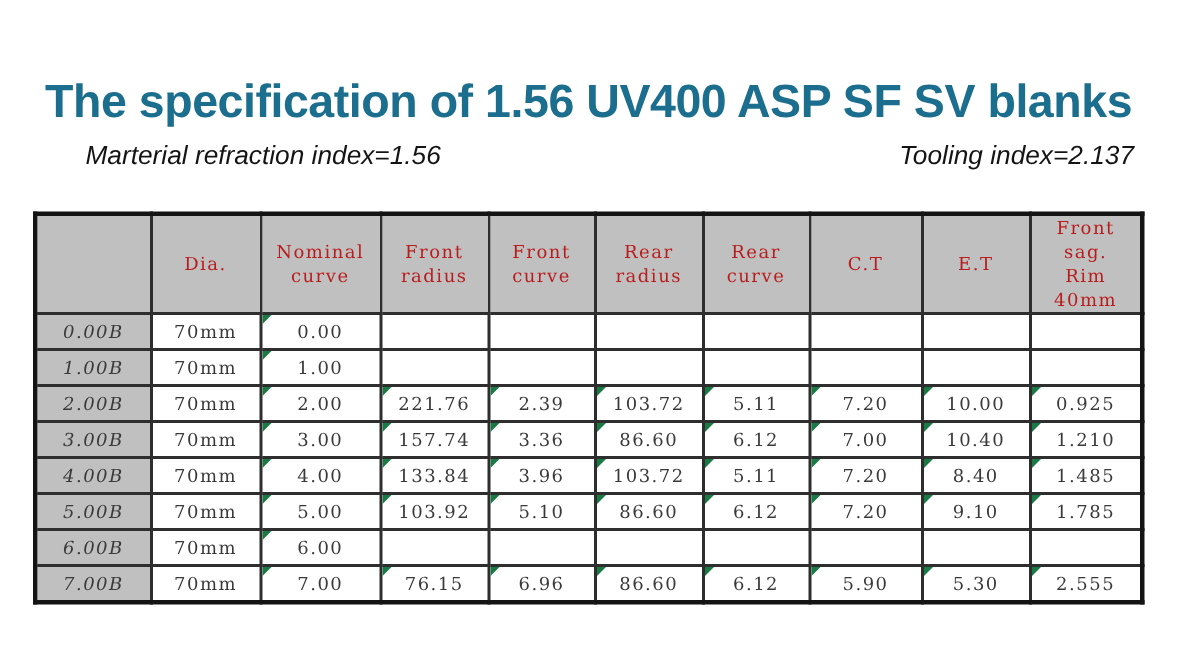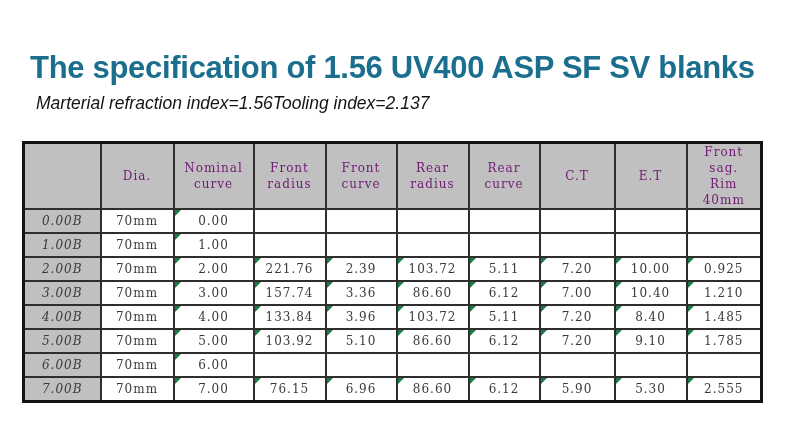--- a/index.html
+++ b/index.html
@@ -20,21 +20,22 @@
     margin: 50px 12px 0 30px;
     font-size: 31px;
     font-weight: bold;
     line-height: 1.15;
     letter-spacing: -0.3px;
     color: var(--title-color);
     white-space: nowrap;
   }
   .subtitle-row {
     display: flex;
-    margin: 6px 34px 0 36px;
+    justify-content: space-between;
+    margin: 6px 34px 0 57px;
     font-size: 17.5px;
     font-style: italic;
     color: #141414;
     line-height: 22px;
   }
   .table-wrap { margin: 27px 0 0 22px; }
   table.spec-table {
     border-collapse: collapse;
     table-layout: fixed;
     width: 738px;
@@ -51,21 +52,21 @@
     letter-spacing: 1px;
     position: relative;
     padding: 0 2px;
     overflow: hidden;
   }
   .spec-table thead th {
     background: var(--header-bg);
     height: 36px;
     line-height: 1.35;
     white-space: pre-wrap;
-    color: #701a75;
+    color: #b91c1c;
   }
   .spec-table tbody th.row-label { background: var(--header-bg); font-style: italic; }
   .spec-table tbody tr { height: 24px; }
   .spec-table td.tri::before {
     content: "";
     position: absolute;
     top: 0; left: 0;
     width: 0; height: 0;
     border-top: 6px solid var(--marker);
     border-right: 6px solid transparent;

